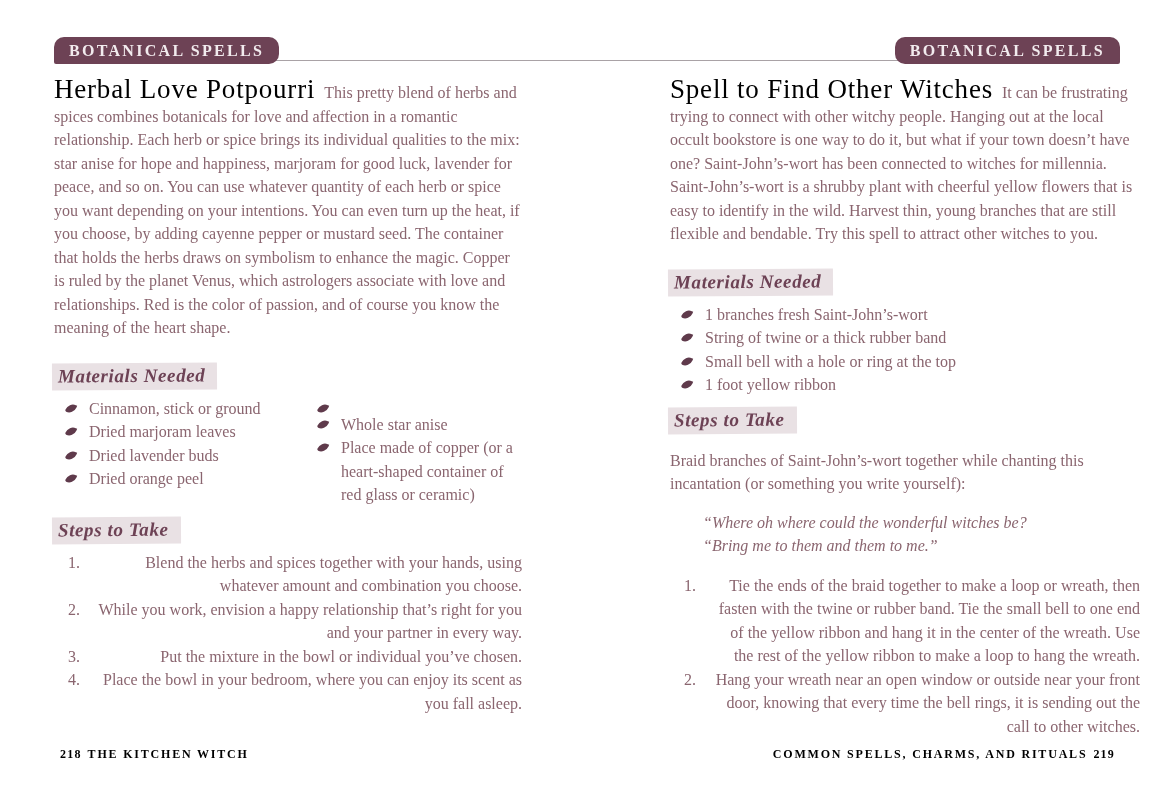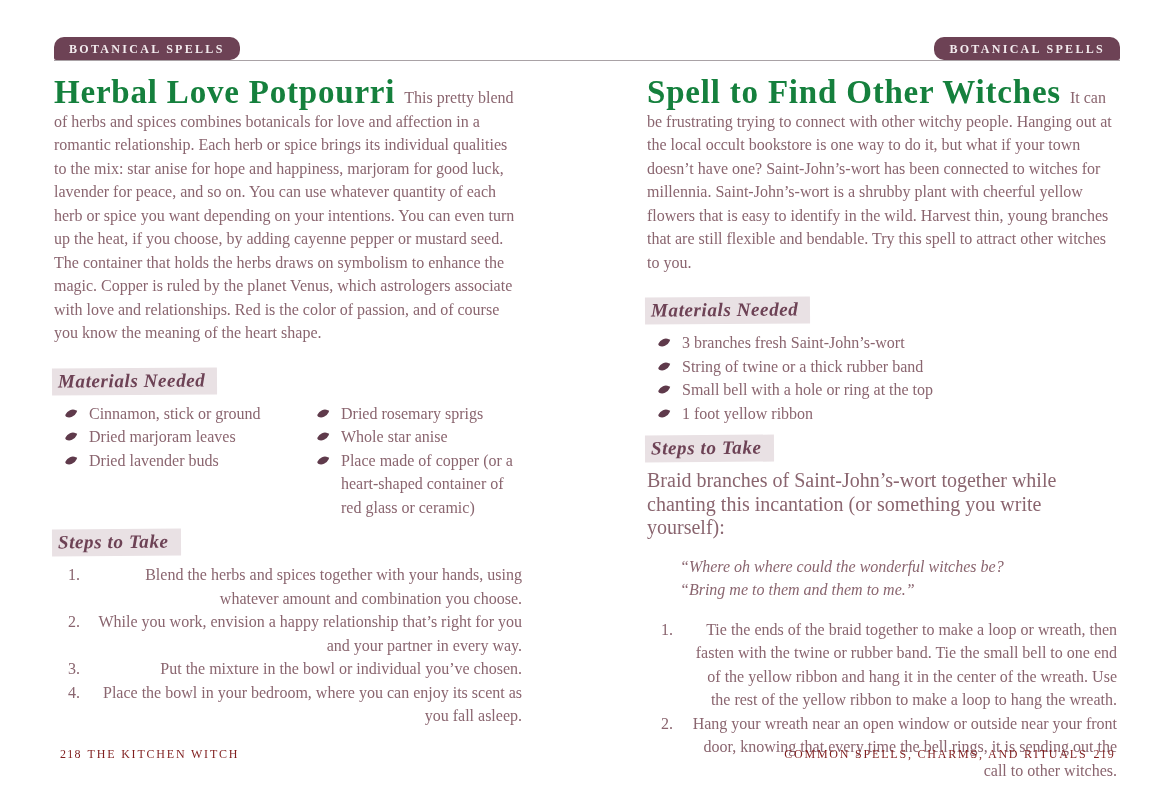--- a/index.html
+++ b/index.html
@@ -12,47 +12,46 @@
     font-family: "Liberation Serif", "DejaVu Serif", serif;
     color: #8a656f;
     overflow: hidden;
   }
   
   .tab {
     position: absolute;
     top: 37px;
     background: #6d4255;
     color: #f2ebee;
-    font-size: 12px;
+    font-size: 16px;
     font-weight: bold;
     letter-spacing: 2.3px;
     padding: 6px 15px 5px 15px;
     line-height: 1;
     z-index: 2;
   }
   .tab-left  { left: 54px;  border-radius: 10px 10px 10px 2px; }
   .tab-right { right: 53px; border-radius: 10px 10px 2px 10px; }
   .rule {
     position: absolute;
     top: 60px; left: 54px; right: 53px;
     border-top: 1.6px solid #a9a2a6;
   }
   
   .col { position: absolute; top: 76px; }
   .col-left  { left: 54px;  width: 468px; }
-  .col-right { left: 647px; width: 470px; }
+  .col-right { left: 670px; width: 470px; }
 
   .lead { margin-bottom: 13px; line-height: 23.5px; font-size: 16px; }
   .page-title {
-    font-size: 33px;
+    font-size: 27px;
     letter-spacing: 0.8px;
-    color: #15803d;
+    color: #000000;
     margin-right: 9px;
     line-height: 1;
-    font-weight: bold;
   }
   .section-head {
     display: inline-block;
     font-size: 19px;
     font-style: italic;
     font-weight: bold;
     letter-spacing: 0.6px;
     color: #6d4255;
     background: #e9e1e4;
     padding: 2px 12px 3px 6px;
@@ -88,34 +87,34 @@
     line-height: 23.5px;
     text-align: right;
   }
   ol.steps li::before {
     counter-increment: step;
     content: counter(step) ".";
     color: #8a656f;
     padding-right: 4px;
     text-align: left;
   }
-  .steps-intro { font-size: 20px; line-height: 23.5px; }
+  .steps-intro { font-size: 16px; line-height: 23.5px; margin-top: 8px; }
   .incantation {
     margin: 15px 0 16px 33px;
     font-style: italic;
     font-size: 16px;
     line-height: 23.5px;
   }
   .footer {
     position: absolute;
     top: 747px;
     font-size: 12px;
-    font-weight: normal;
+    font-weight: bold;
     letter-spacing: 1.8px;
-    color: #7f1d1d;
+    color: #000000;
   }
   .footer-left { left: 54px; }
   .footer-right { right: 52px; text-align: left; }
   .footer .pg { margin: 0 6px; letter-spacing: 1.2px; }
 </style>
 </head>
 <body>
 
 <div class="spread">
 
@@ -140,26 +139,29 @@
             <span class="leaf"></span>
             <span>Dried marjoram leaves</span>
           </li>
 
           <li>
             <span class="leaf"></span>
             <span>Dried lavender buds</span>
           </li>
 
 
+          <li>
+            <span class="leaf"></span>
+            <span>Dried orange peel</span>
+          </li>
         </ul>
       <ul class="materials m-col2">
 
           <li>
             <span class="leaf"></span>
-            <span>Dried rosemary sprigs</span>
           </li>
 
           <li>
             <span class="leaf"></span>
             <span>Whole star anise</span>
           </li>
 
           <li>
             <span class="leaf"></span>
             <span>Place made of copper (or a heart-shaped container of red glass or ceramic)</span>
@@ -191,21 +193,21 @@
 
   <div class="col col-right">
     <p class="lead"><span class="page-title">Spell to Find Other Witches</span><span>It can be frustrating trying to connect with other witchy people. Hanging out at the local occult bookstore is one way to do it, but what if your town doesn’t have one? Saint-John’s-wort has been connected to witches for millennia. Saint-John’s-wort is a shrubby plant with cheerful yellow flowers that is easy to identify in the wild. Harvest thin, young branches that are still flexible and bendable. Try this spell to attract other witches to you.</span></p>
 
     <div class="section-head">Materials Needed</div>
 
     <ul class="materials">
 
         <li>
           <span class="leaf"></span>
-          <span>3 branches fresh Saint-John’s-wort</span>
+          <span>1 branches fresh Saint-John’s-wort</span>
         </li>
 
         <li>
           <span class="leaf"></span>
           <span>String of twine or a thick rubber band</span>
         </li>
 
         <li>
           <span class="leaf"></span>
           <span>Small bell with a hole or ring at the top</span>

